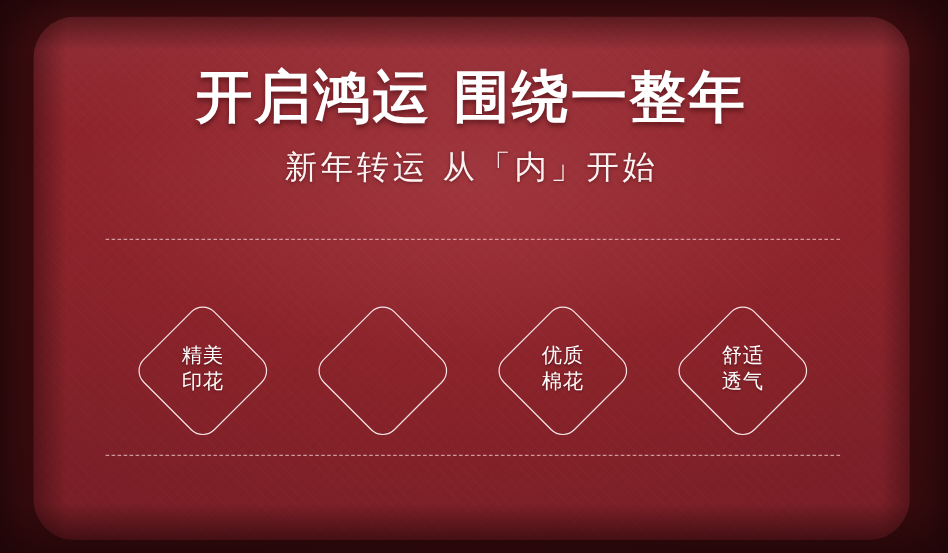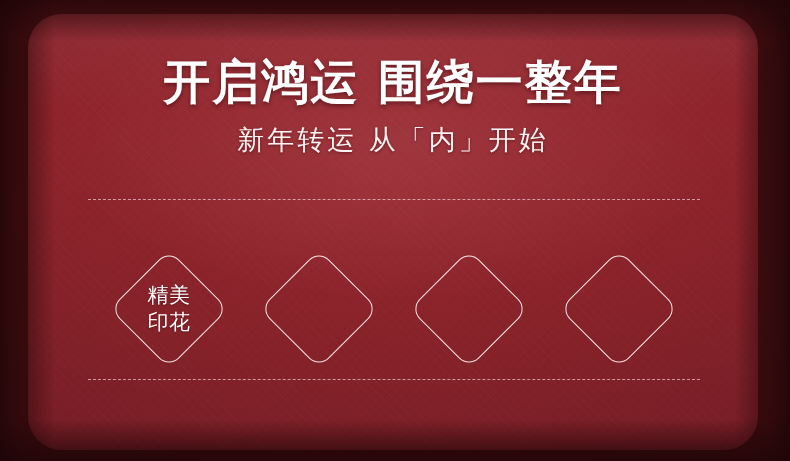--- a/index.html
+++ b/index.html
@@ -142,28 +142,28 @@
     transform: rotate(45deg);
     border: 1.6px solid rgba(255,244,244,.93);
     border-radius: 14px;
     box-sizing: border-box;
   }
   .badge-text {
     position: relative;
     z-index: 2;
     text-align: center;
     color: #ffffff;
-    font-size: 21px;
+    font-size: 17px;
     font-weight: 500;
     line-height: 1.28;
     letter-spacing: .5px;
     text-shadow: 0 1px 2px rgba(50,6,10,.45);
     white-space: nowrap;
   }
-  .badge-text .l2 { display: block; }
+  .badge-text .l2 { display: block; font-family: Liberation Mono, monospace; }
 </style>
 </head>
 <body>
 
 <div class="stage">
 
   <div class="promo-card">
     <div class="card-texture"></div>
     <div class="card-sheen"></div>
 
@@ -185,24 +185,32 @@
             <span class="l2">印花</span>
           </span>
         </div>
 
         <div class="badge">
           <span class="badge-shape"></span>
         </div>
 
         <div class="badge">
           <span class="badge-shape"></span>
-        </div>
-
-        <div class="badge">
-          <span class="badge-shape"></span>
+          <span class="badge-text">
+            <span>优质</span>
+            <span class="l2">棉花</span>
+          </span>
+        </div>
+
+        <div class="badge">
+          <span class="badge-shape"></span>
+          <span class="badge-text">
+            <span>舒适</span>
+            <span class="l2">透气</span>
+          </span>
         </div>
 
       </div>
 
       <div class="divider bottom"></div>
 
     </div>
   </div>
 
 </div>

